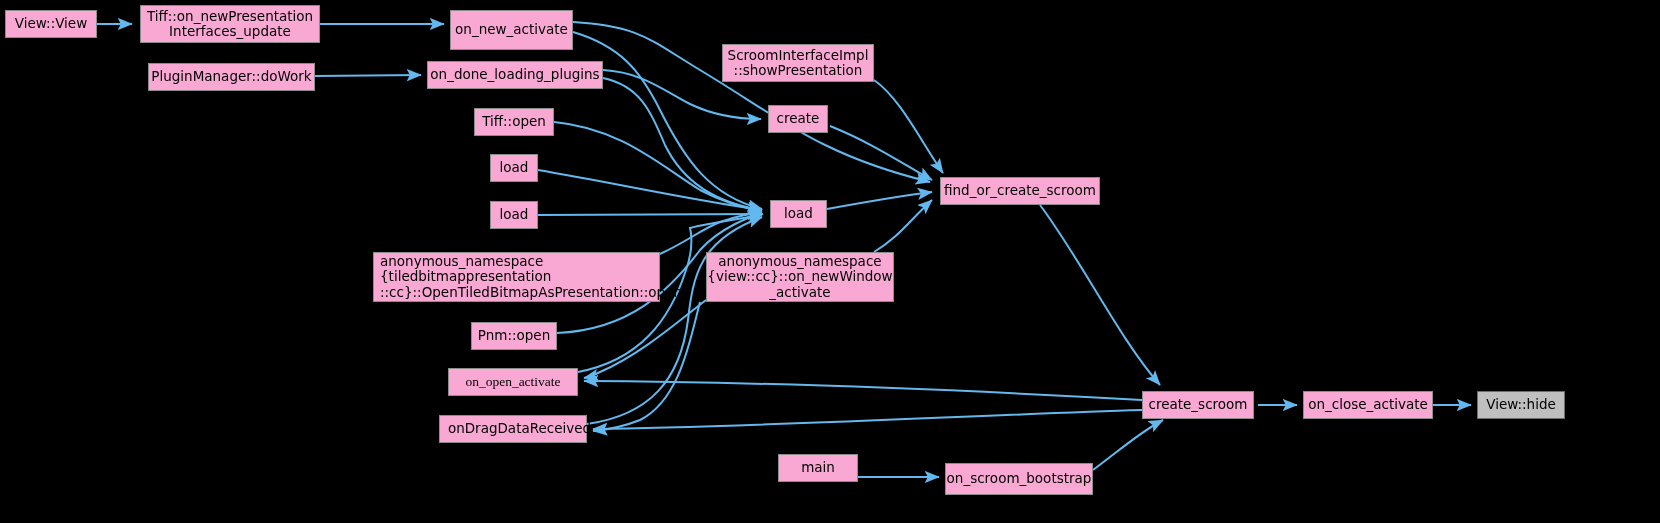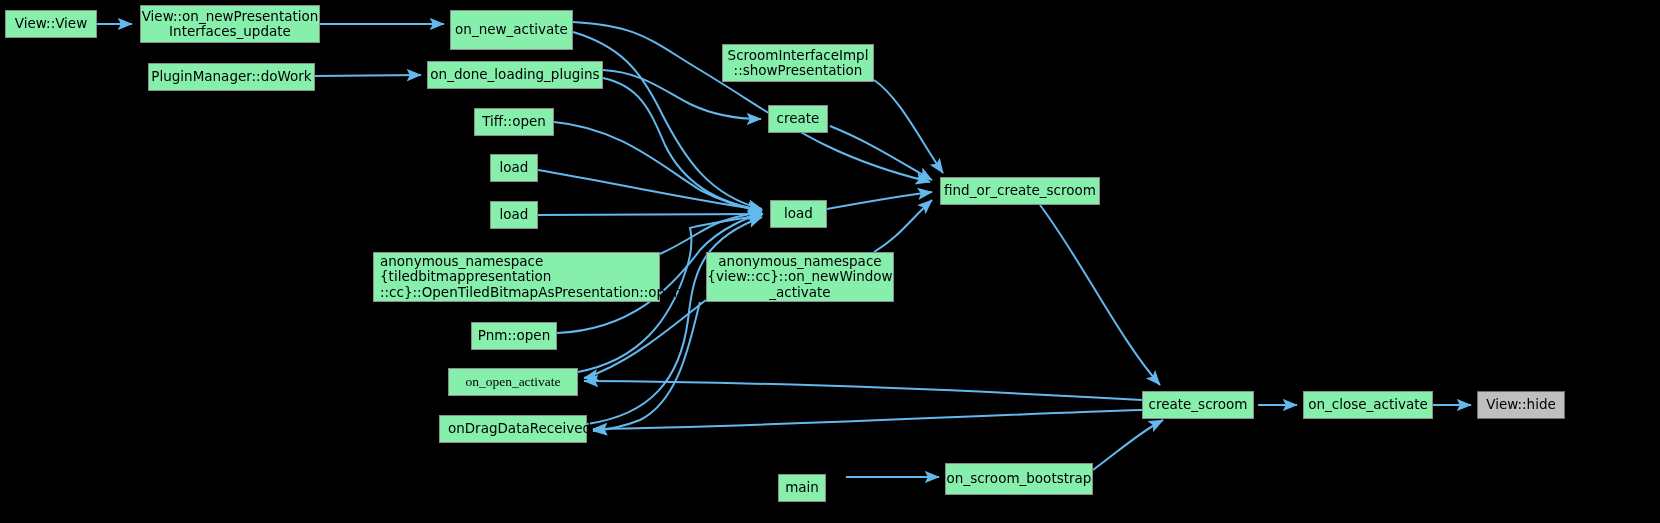--- a/index.html
+++ b/index.html
@@ -19,21 +19,21 @@
     position: absolute;
     left: 0;
     top: 0;
     width: 1660px;
     height: 523px;
     pointer-events: none;
   }
   .node {
     position: absolute;
     box-sizing: border-box;
-    background: #86efac;
+    background: #f9a8d4;
     border: 1px solid #8c8c8c;
     color: #000000;
     font-size: 13.5px;
     line-height: 15.5px;
     display: flex;
     align-items: center;
     justify-content: center;
     text-align: center;
     white-space: pre;
     letter-spacing: 0px;
@@ -83,21 +83,21 @@
         <path d="M 706,300 C 680,320 640,355 600,372 C 594,375 589,377 584,378" fill="none" stroke="#63b8ee" stroke-width="2" marker-end="url(#arrow)"></path>
         <path d="M 700,302 C 690,340 680,400 640,420 C 620,428 604,430 593,431" fill="none" stroke="#63b8ee" stroke-width="2" marker-end="url(#arrow)"></path>
         <path d="M 578,372 C 640,360 670,320 686,270 C 695,245 690,228 690,228 C 690,228 700,225 762,215" fill="none" stroke="#63b8ee" stroke-width="2" marker-end="url(#arrow)"></path>
         <path d="M 587,424 C 650,415 680,380 688,320 C 693,275 700,240 762,217" fill="none" stroke="#63b8ee" stroke-width="2" marker-end="url(#arrow)"></path>
         <path d="M 846,477 L 939,477" fill="none" stroke="#63b8ee" stroke-width="2" marker-end="url(#arrow)"></path>
         <path d="M 1093,470 C 1120,450 1140,432 1163,420" fill="none" stroke="#63b8ee" stroke-width="2" marker-end="url(#arrow)"></path>
       </g>
   </svg>
   <div id="node-layer">
       <div class="node" style="left: 5px; top: 10px; width: 92px; height: 28px;">View::View</div>
-      <div class="node" style="left: 140px; top: 5px; width: 180px; height: 38px;">View::on_newPresentation
+      <div class="node" style="left: 140px; top: 5px; width: 180px; height: 38px;">Tiff::on_newPresentation
 Interfaces_update</div>
       <div class="node" style="left: 450px; top: 10px; width: 123px; height: 40px;">on_new_activate</div>
       <div class="node" style="left: 148px; top: 63px; width: 167px; height: 28px;">PluginManager::doWork</div>
       <div class="node" style="left: 427px; top: 61px; width: 176px; height: 28px;">on_done_loading_plugins</div>
       <div class="node" style="left: 722px; top: 44px; width: 152px; height: 38px;">ScroomInterfaceImpl
 ::showPresentation</div>
       <div class="node" style="left: 474px; top: 108px; width: 80px; height: 28px;">Tiff::open</div>
       <div class="node" style="left: 768px; top: 105px; width: 60px; height: 28px;">create</div>
       <div class="node" style="left: 490px; top: 154px; width: 48px; height: 28px;">load</div>
       <div class="node" style="left: 940px; top: 177px; width: 160px; height: 28px;">find_or_create_scroom</div>
@@ -108,16 +108,16 @@
 ::cc}::OpenTiledBitmapAsPresentation::open</div>
       <div class="node" style="left: 706px; top: 252px; width: 188px; height: 50px;">anonymous_namespace
 {view::cc}::on_newWindow
 _activate</div>
       <div class="node" style="left: 471px; top: 322px; width: 86px; height: 28px;">Pnm::open</div>
       <div class="node" style="left: 448px; top: 368px; width: 130px; height: 28px; font-family: Liberation Serif, serif;">on_open_activate</div>
       <div class="node" style="left: 1142px; top: 391px; width: 112px; height: 28px;">create_scroom</div>
       <div class="node" style="left: 1303px; top: 391px; width: 130px; height: 28px;">on_close_activate</div>
       <div class="node highlight" style="left: 1477px; top: 391px; width: 88px; height: 28px;">View::hide</div>
       <div class="node" style="left: 439px; top: 415px; width: 148px; height: 28px; padding-left: 13px;">onDragDataReceived</div>
-      <div class="node" style="left: 778px; top: 474px; width: 48px; height: 28px;">main</div>
+      <div class="node" style="left: 778px; top: 454px; width: 80px; height: 28px;">main</div>
       <div class="node" style="left: 945px; top: 463px; width: 148px; height: 32px;">on_scroom_bootstrap</div>
     </div>
 </div>
 
 </body></html>

